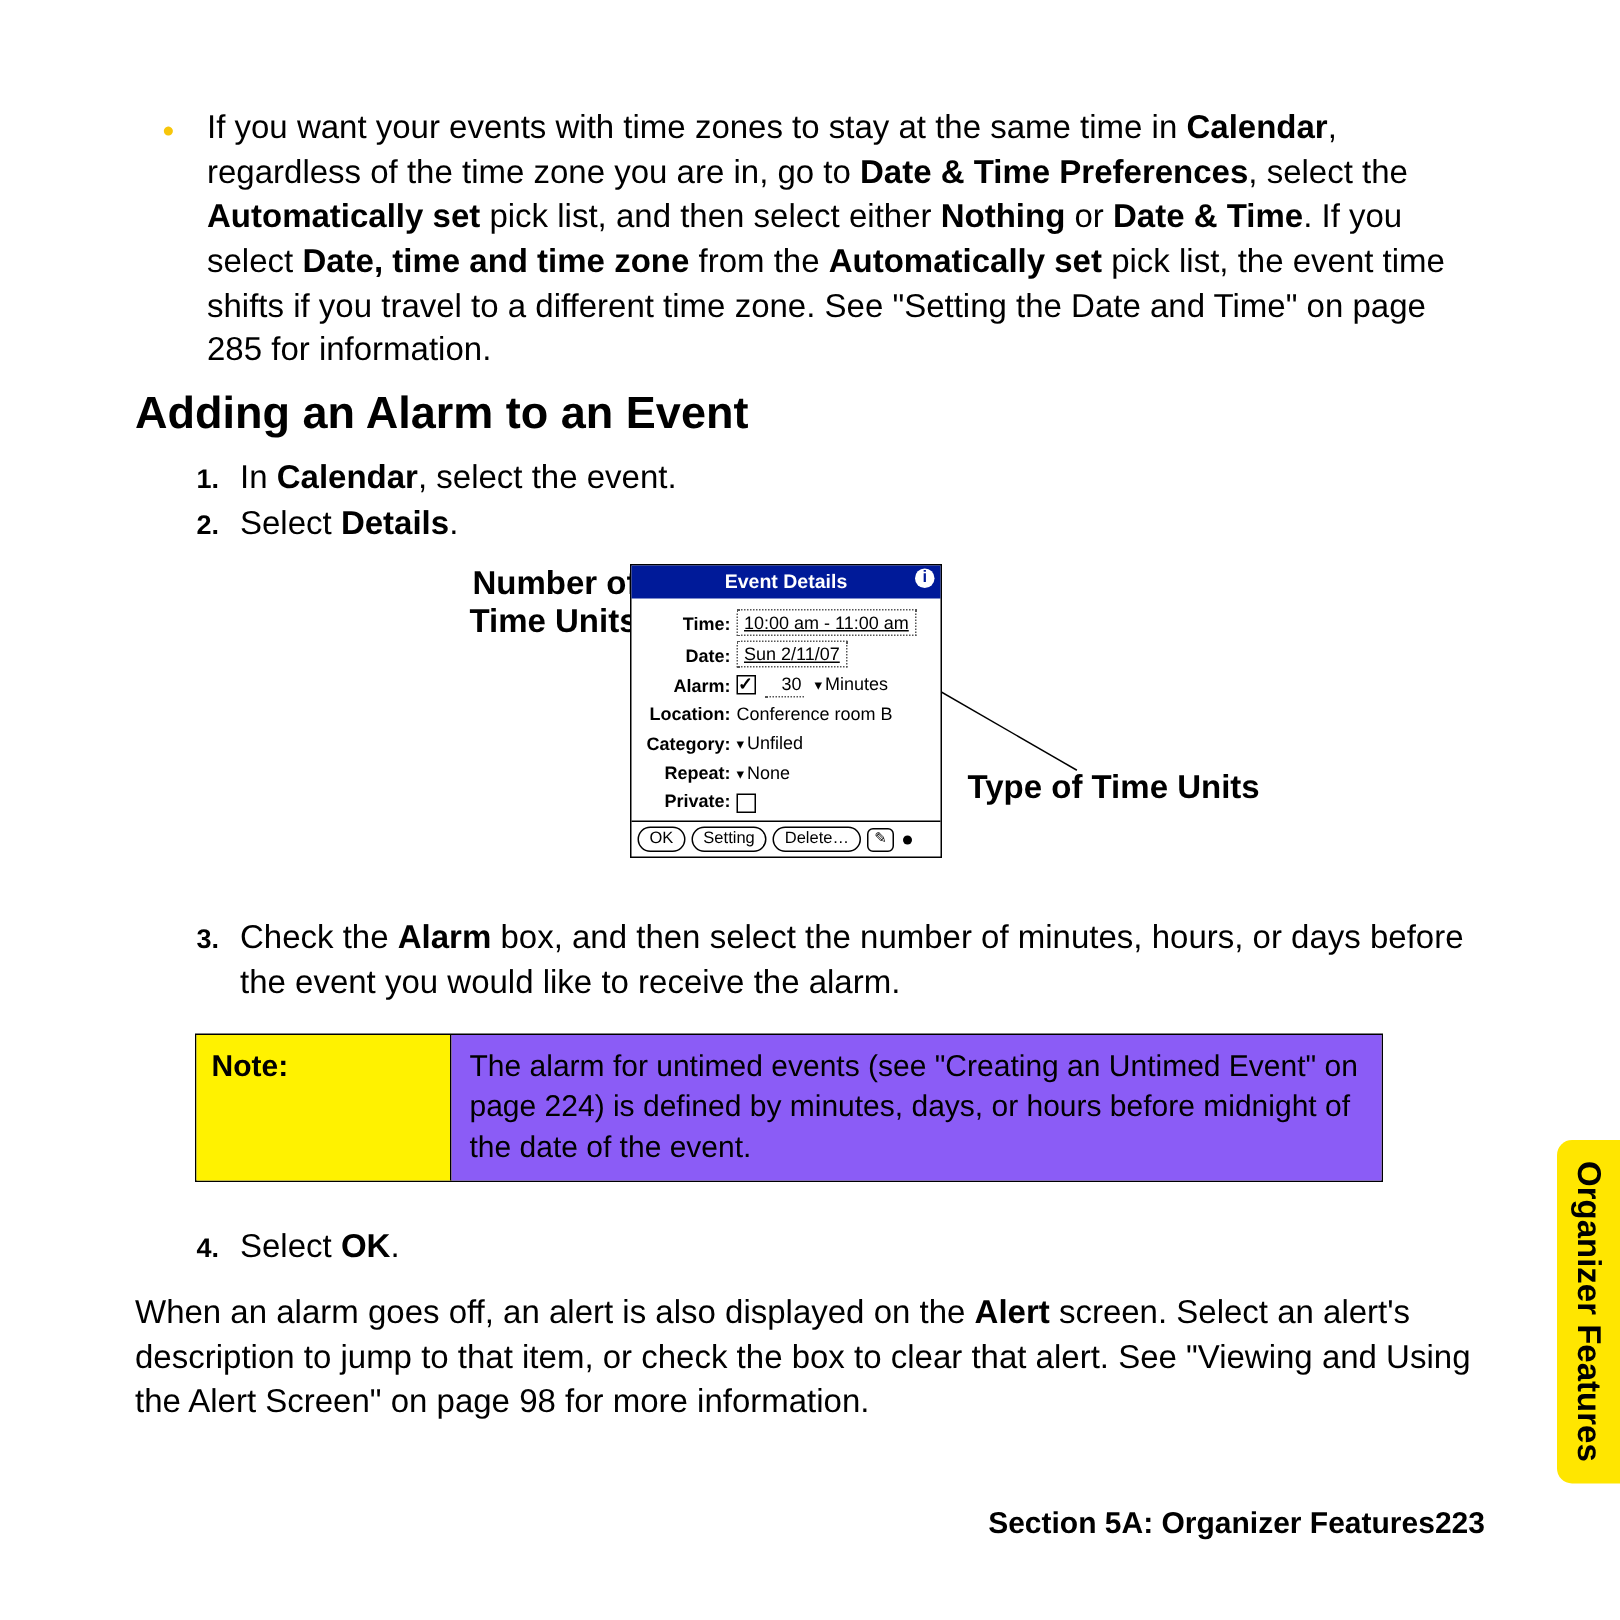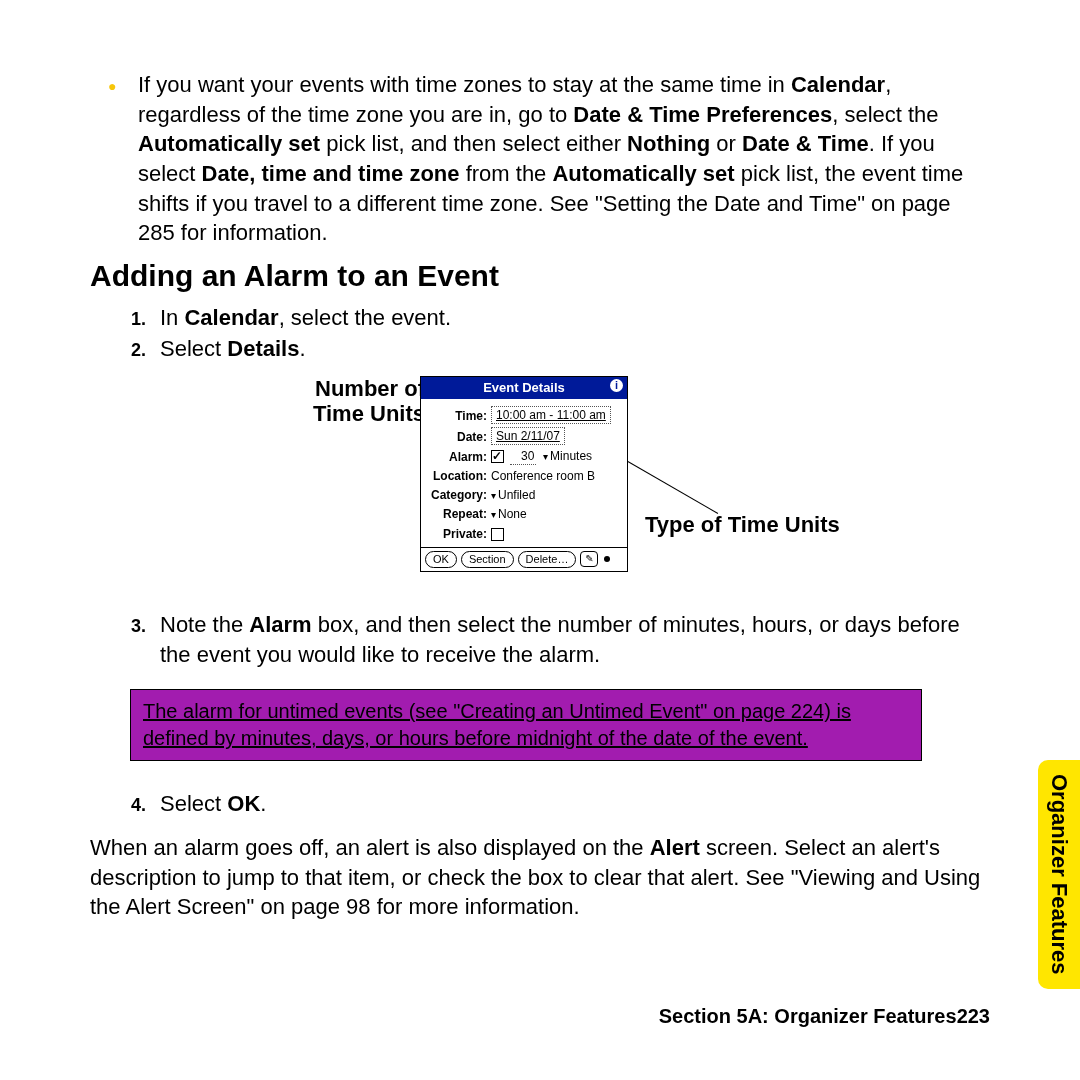--- a/index.html
+++ b/index.html
@@ -224,24 +224,23 @@
   }
   .note-left {
     background: #fff200;
     border-right: 1px solid #000;
     flex: 0 0 170px;
     padding: 8px 10px;
     font-weight: 700;
     box-sizing: border-box;
   }
   .note-right {
-    background: #a21caf;
+    background: #8b5cf6;
     flex: 1;
     padding: 8px 12px;
-    text-decoration: underline;
   }
 
   .after-para {
     margin: 14px 0 0 0;
   }
 
   
   .side-tab {
     position: absolute;
     right: 0;
@@ -344,36 +343,37 @@
           <span class="palm-label">Repeat:</span>
           <span class="palm-value dd">None</span>
         </div>
         <div class="palm-row">
           <span class="palm-label">Private:</span>
           <span class="palm-value"><span class="ck"></span></span>
         </div>
       </div>
       <div class="palm-buttons">
         <span class="pbtn">OK</span>
-        <span class="pbtn">Section</span>
+        <span class="pbtn">Setting</span>
         <span class="pbtn">Delete…</span>
         <span class="note-icon">✎</span>
         <span class="dot"></span>
       </div>
     </div>
   </div>
 
   <div class="num-item">
     <span class="num">3.</span>
     <span class="num-body">
-      <span>Note the </span><b>Alarm</b><span> box, and then select the number of minutes, hours, or days before the event you would like to receive the alarm.</span>
+      <span>Check the </span><b>Alarm</b><span> box, and then select the number of minutes, hours, or days before the event you would like to receive the alarm.</span>
     </span>
   </div>
 
   <div class="note-box">
+    <div class="note-left">Note:</div>
     <div class="note-right">The alarm for untimed events (see "Creating an Untimed Event" on page 224) is defined by minutes, days, or hours before midnight of the date of the event.</div>
   </div>
 
   <div class="num-item" style="margin-top:28px;">
     <span class="num">4.</span>
     <span class="num-body">
       <span>Select </span><b>OK</b><span>.</span>
     </span>
   </div>
 

